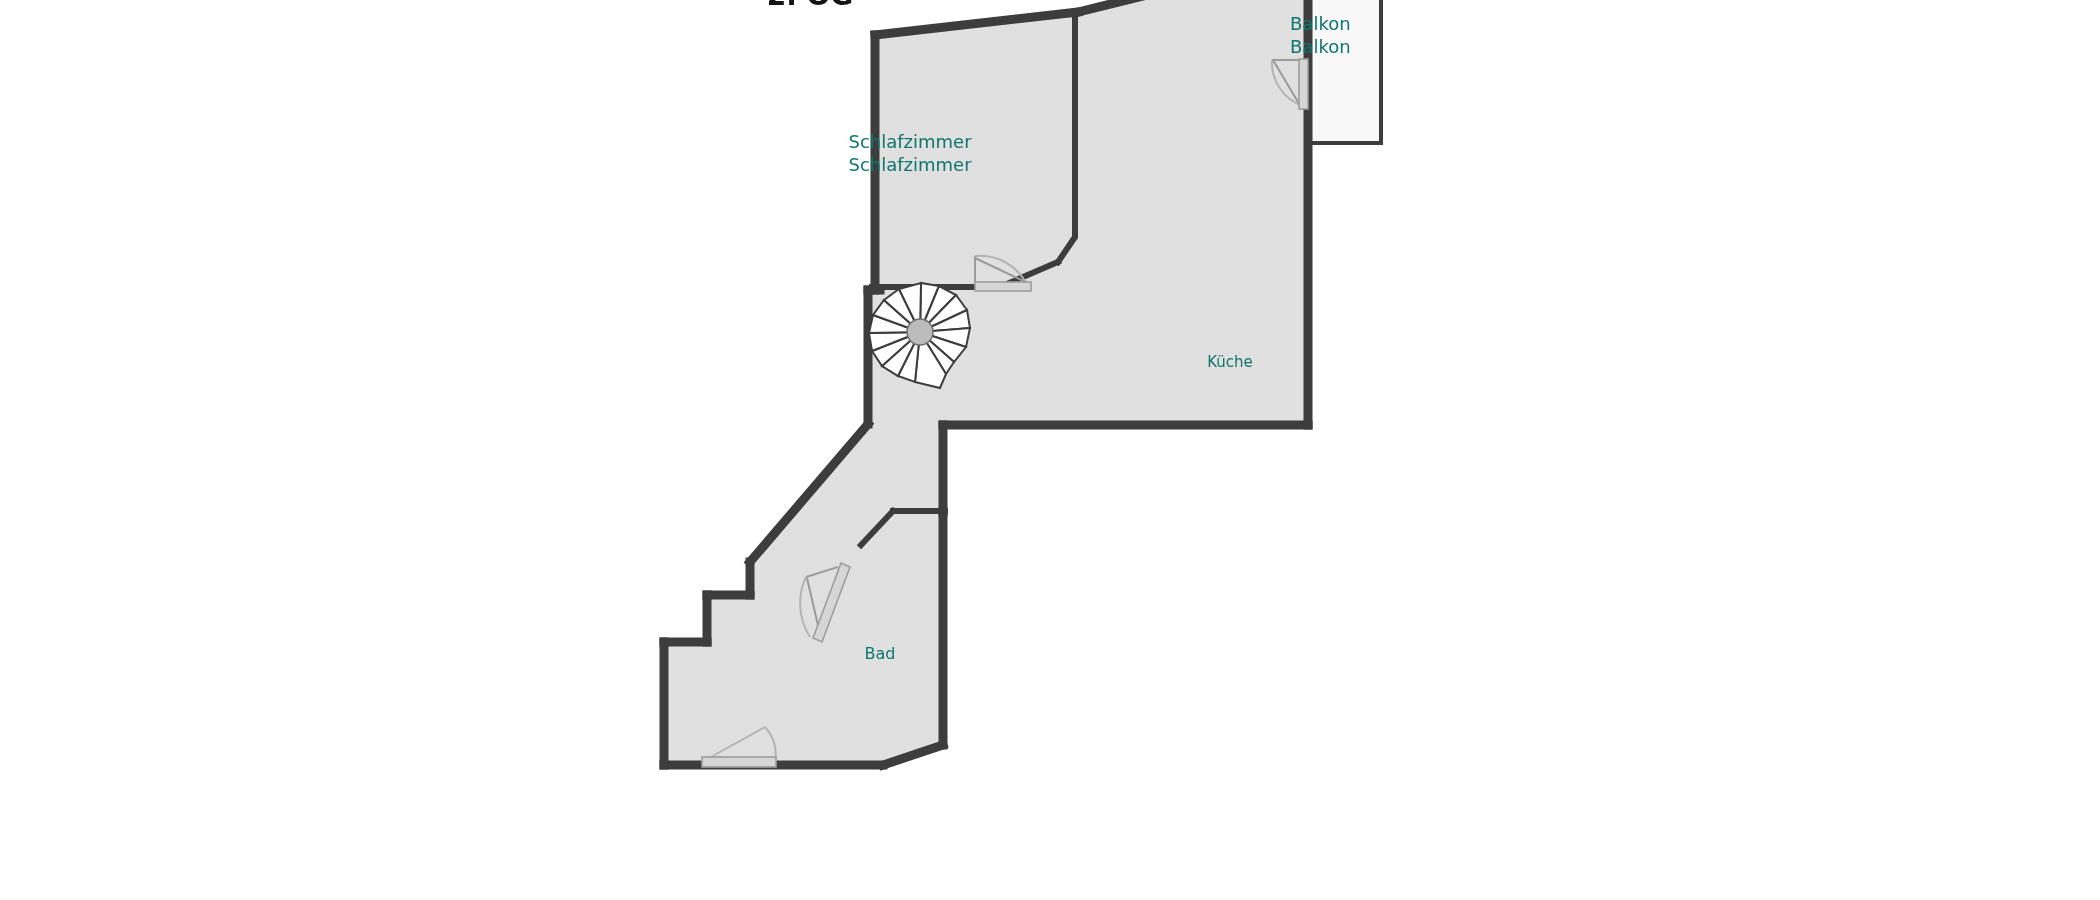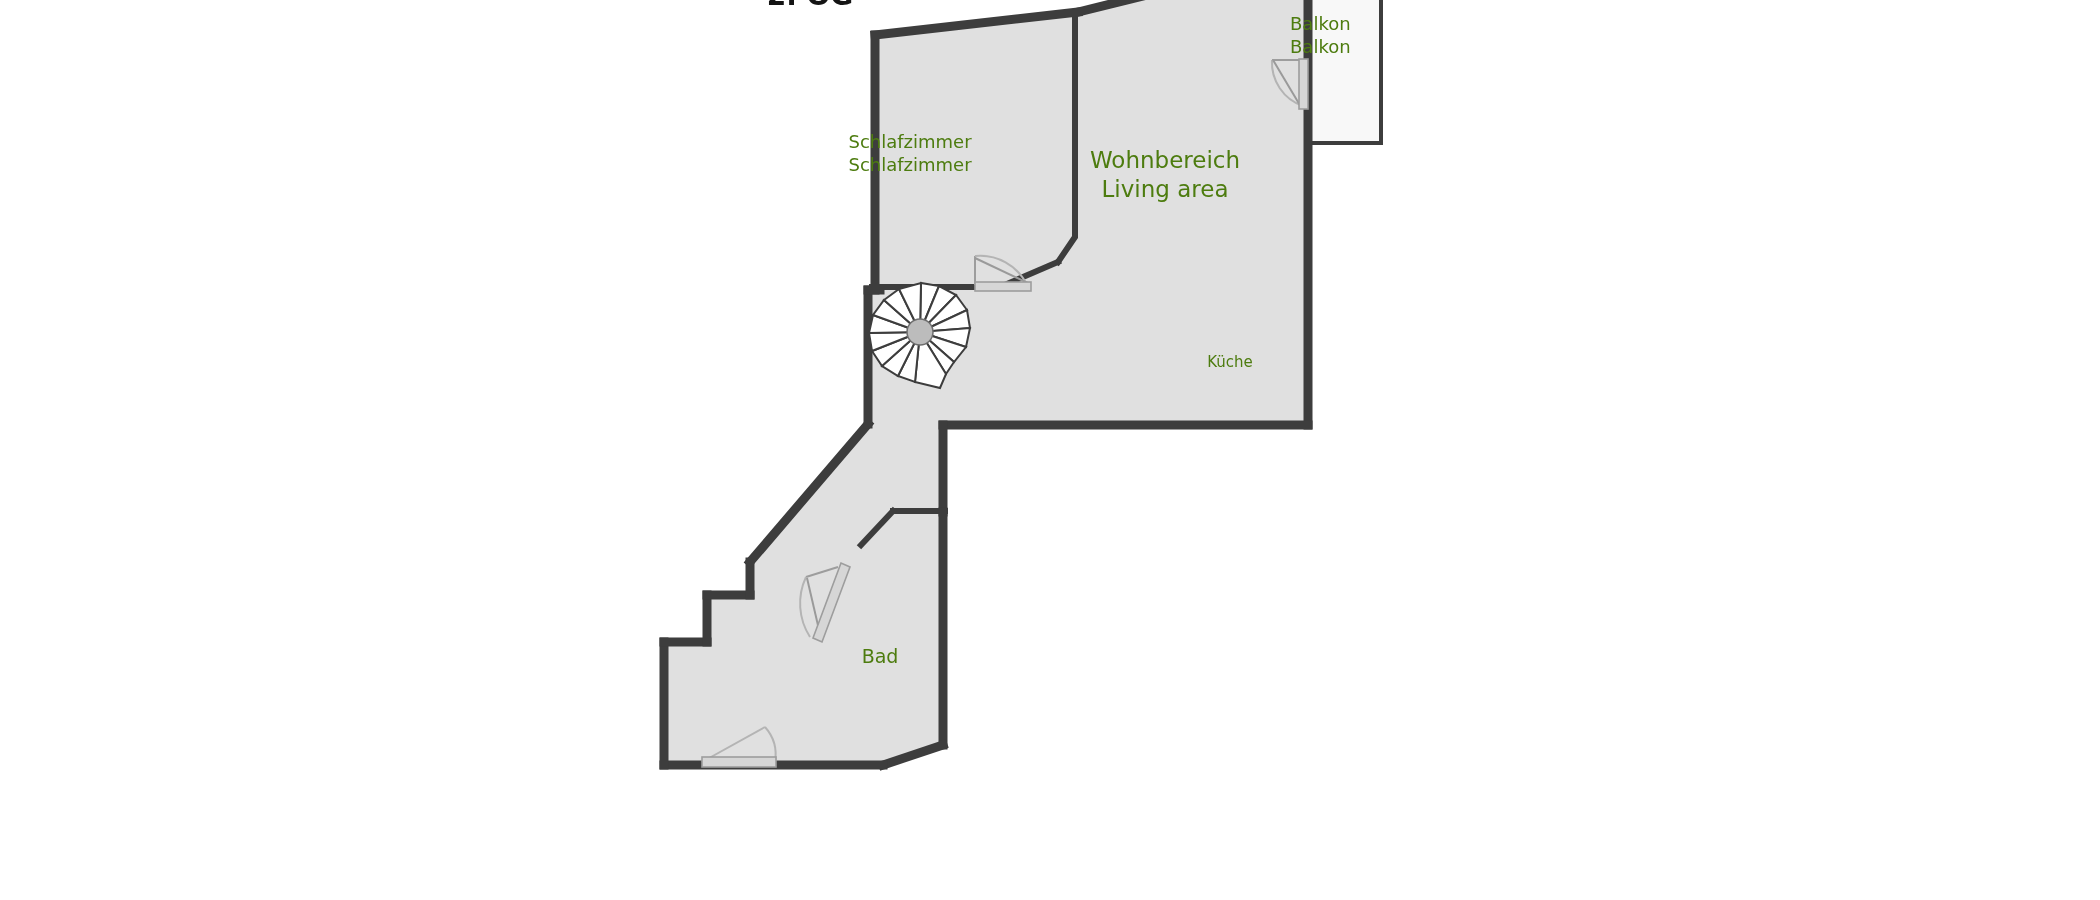--- a/index.html
+++ b/index.html
@@ -23,34 +23,34 @@
     position: absolute;
     left: 0;
     top: 0;
     width: 2100px;
     height: 900px;
     display: block;
   }
   .room-label {
     position: absolute;
     text-align: center;
-    color: #4d7c0f;
+    color: #0f766e;
     line-height: 1.28;
     white-space: nowrap;
     pointer-events: none;
     font-weight: 400;
   }
   .room-label .lbl-de,
   .room-label .lbl-en {
     display: block;
   }
   .lbl-sleeping { font-size: 18px; left: 760px; top: 130px; width: 300px; text-align: center; }
   .lbl-living   { font-size: 23px; left: 1015px; top: 146px; width: 300px; }
   .lbl-kitchen  { font-size: 15px; left: 1100px; top: 353px; width: 260px; }
-  .lbl-bath     { font-size: 19px; left: 750px; top: 644px; width: 260px; }
+  .lbl-bath     { font-size: 16px; left: 750px; top: 644px; width: 260px; }
   .lbl-balcony  { font-size: 18px; left: 1290px; top: 12px; width: 150px; text-align: left; }
   .title-clip {
     position: absolute;
     left: 700px;
     top: -21px;
     width: 220px;
     height: 30px;
     overflow: hidden;
     pointer-events: none;
   }
@@ -190,24 +190,20 @@
 
   <div class="title-clip">
     <span>2. OG</span>
   </div>
 
   <div class="room-label lbl-sleeping">
     <span class="lbl-de">Schlafzimmer</span>
     <span class="lbl-en">Schlafzimmer</span>
   </div>
 
-  <div class="room-label lbl-living">
-    <span class="lbl-de">Wohnbereich</span>
-    <span class="lbl-en">Living area</span>
-  </div>
 
   <div class="room-label lbl-kitchen">
     <span class="lbl-de">Küche</span>
   </div>
 
   <div class="room-label lbl-bath">
     <span class="lbl-de">Bad</span>
   </div>
 
   <div class="room-label lbl-balcony">

